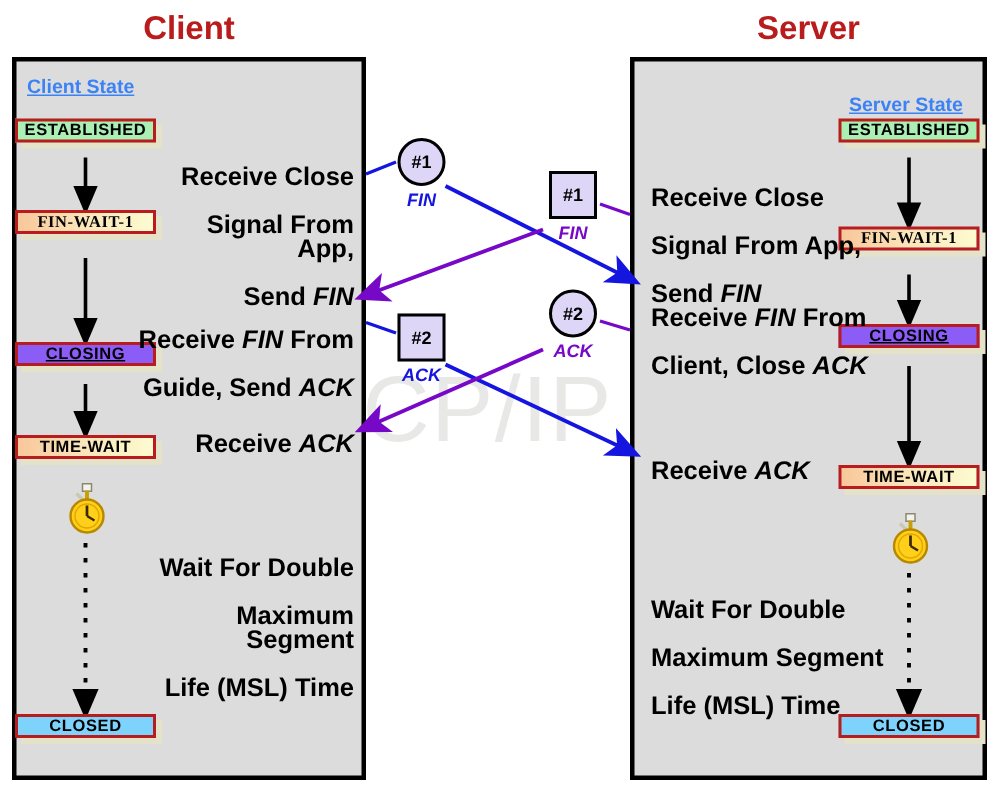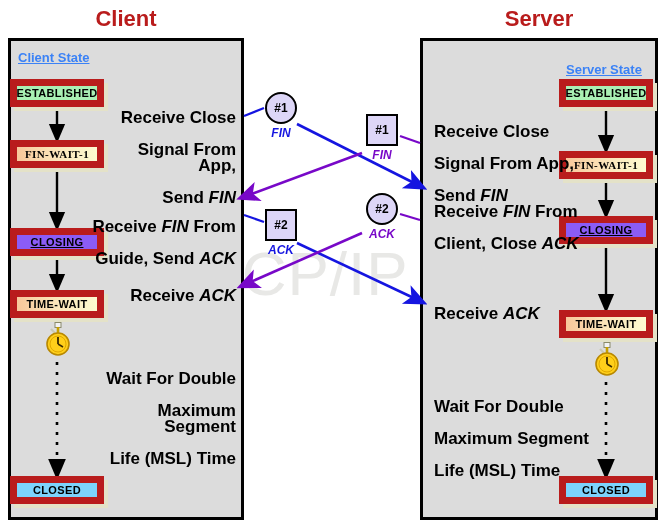--- a/index.html
+++ b/index.html
@@ -59,22 +59,22 @@
     color:#3b82f6;
     text-decoration:underline;
     z-index:6;
   }
   #heading-client{ left:18px;  top:50px;}
   #heading-server{ left:566px; top:62px;}
 
   
   .state-box{
     position:absolute;
-    height:28px;
-    border:7px solid #b91c1c;
+    height:16px;
+    border:2px solid #b91c1c;
     box-sizing:border-box;
     font-size:11px;
     font-weight:bold;
     color:#000;
     letter-spacing:.4px;
     display:flex;
     align-items:center;
     justify-content:center;
     z-index:5;
     box-shadow:4px 4px 0 0 #e4e2c8;

